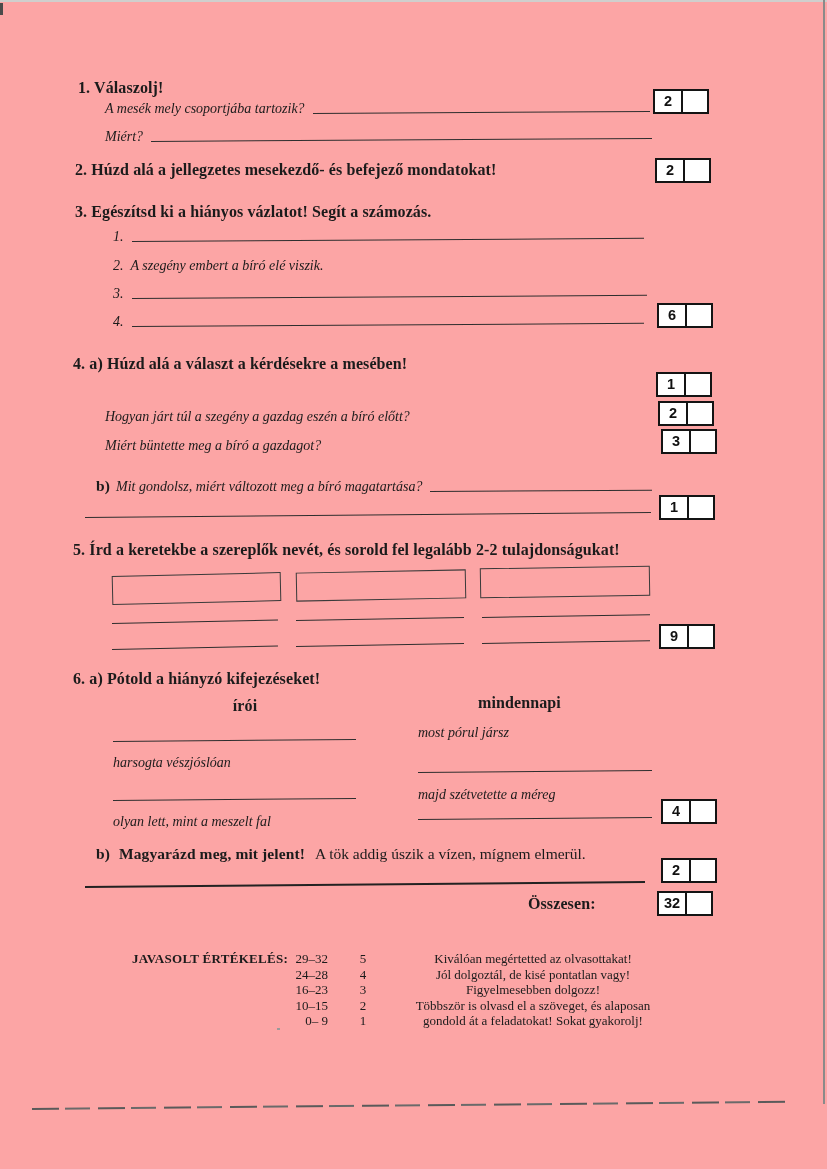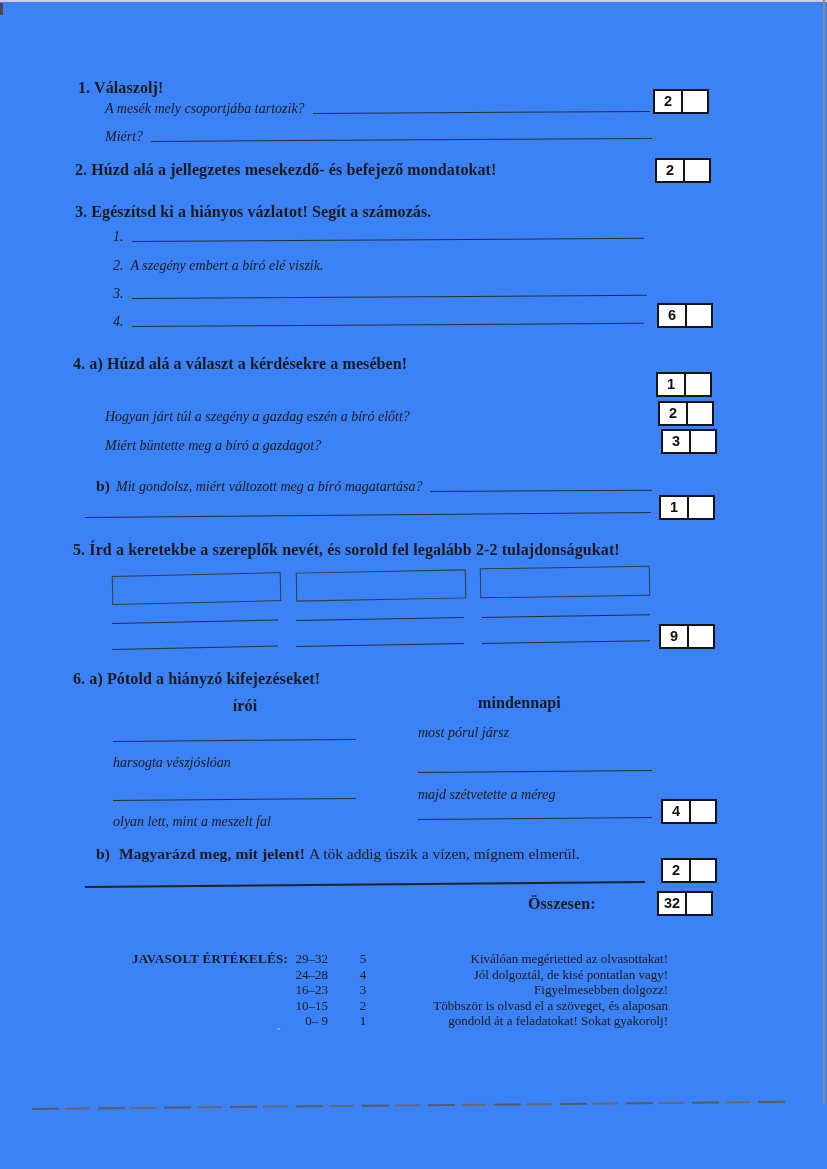--- a/index.html
+++ b/index.html
@@ -1,38 +1,38 @@
 <!DOCTYPE html>
 <html><head>
 <meta charset="utf-8">
 <style>
   html,body{margin:0;padding:0;background:#e8e8e6;}
   .sheet{
     position:relative; width:827px; height:1169px; margin:0 auto;
-    background:#3b82f6; overflow:hidden;
+    background:#fca5a5; overflow:hidden;
     font-family:"Liberation Serif", serif; color:#1b1b1b;
   }
   .abs{position:absolute;}
   .h{font-weight:bold; font-size:16px; letter-spacing:.1px;}
   .it{font-style:italic; font-size:14px;}
   .rg{font-size:15.5px;}
   .row{display:flex; align-items:flex-end;}
   .fill{flex:1; border-bottom:1.5px solid #2e2e2e; margin:0 0 3px 8px;
         transform:rotate(-.35deg); transform-origin:left bottom; min-width:30px;}
   .line{border-top:1.5px solid #2e2e2e; height:0;}
   .thick{border-top:2px solid #222;}
   .scorebox{display:flex; border:2px solid #141414; background:#fff; height:21px;}
   .sb-num{width:26px; border-right:2px solid #141414; text-align:center;
           font:bold 14.5px "Liberation Sans", sans-serif; line-height:21px; color:#111;}
   .sb-empty{width:24px; background:#fff;}
   .frame{border:1.6px solid #3a3a3a; background:transparent;}
   .g-row{display:flex; font-size:13px; line-height:15.5px;}
   .g-range{width:40px; text-align:right;}
   .g-grade{width:70px; text-align:center;}
-  .g-text{flex:1; text-align:right;}
+  .g-text{flex:1; text-align:center;}
   .edge-v{width:1.6px; background:#8a8a8a;}
   .dash{height:2px;
         background:repeating-linear-gradient(90deg,#5a5a5a 0 27px,transparent 27px 33px,#6a6a6a 33px 58px,transparent 58px 66px);
         transform:rotate(-.55deg); transform-origin:left center;}
 </style>
 </head>
 <body>
 
 <div class="sheet">
 
@@ -140,21 +140,21 @@
   <div class="abs it" style="left:418px;top:787px;">majd szétvetette a méreg</div>
   <div class="abs line" style="left:418px;top:819px;width:234px;transform:rotate(-.5deg);transform-origin:left top;"></div>
   <div class="abs scorebox" style="left:661px;top:799px;">
     <span class="sb-num">4</span>
     <span class="sb-empty"></span>
   </div>
 
   <div class="abs" style="left:96px;top:845px;width:560px;">
     <span class="h" style="font-size:15.5px;">b)</span>
     <span class="h" style="font-size:15.5px;margin-left:5px;">Magyarázd meg, mit jelent!</span>
-    <span class="rg" style="">A tök addig úszik a vízen, mígnem elmerül.</span>
+    <span class="rg" style="margin-left:6px;">A tök addig úszik a vízen, mígnem elmerül.</span>
   </div>
   <div class="abs line thick" style="left:85px;top:886px;width:560px;transform:rotate(-.5deg);transform-origin:left top;"></div>
   <div class="abs scorebox" style="left:661px;top:858px;">
     <span class="sb-num">2</span>
     <span class="sb-empty"></span>
   </div>
 
   <div class="abs h" style="left:528px;top:895px;">Összesen:</div>
   <div class="abs scorebox" style="left:657px;top:891px;">
     <span class="sb-num">32</span>

